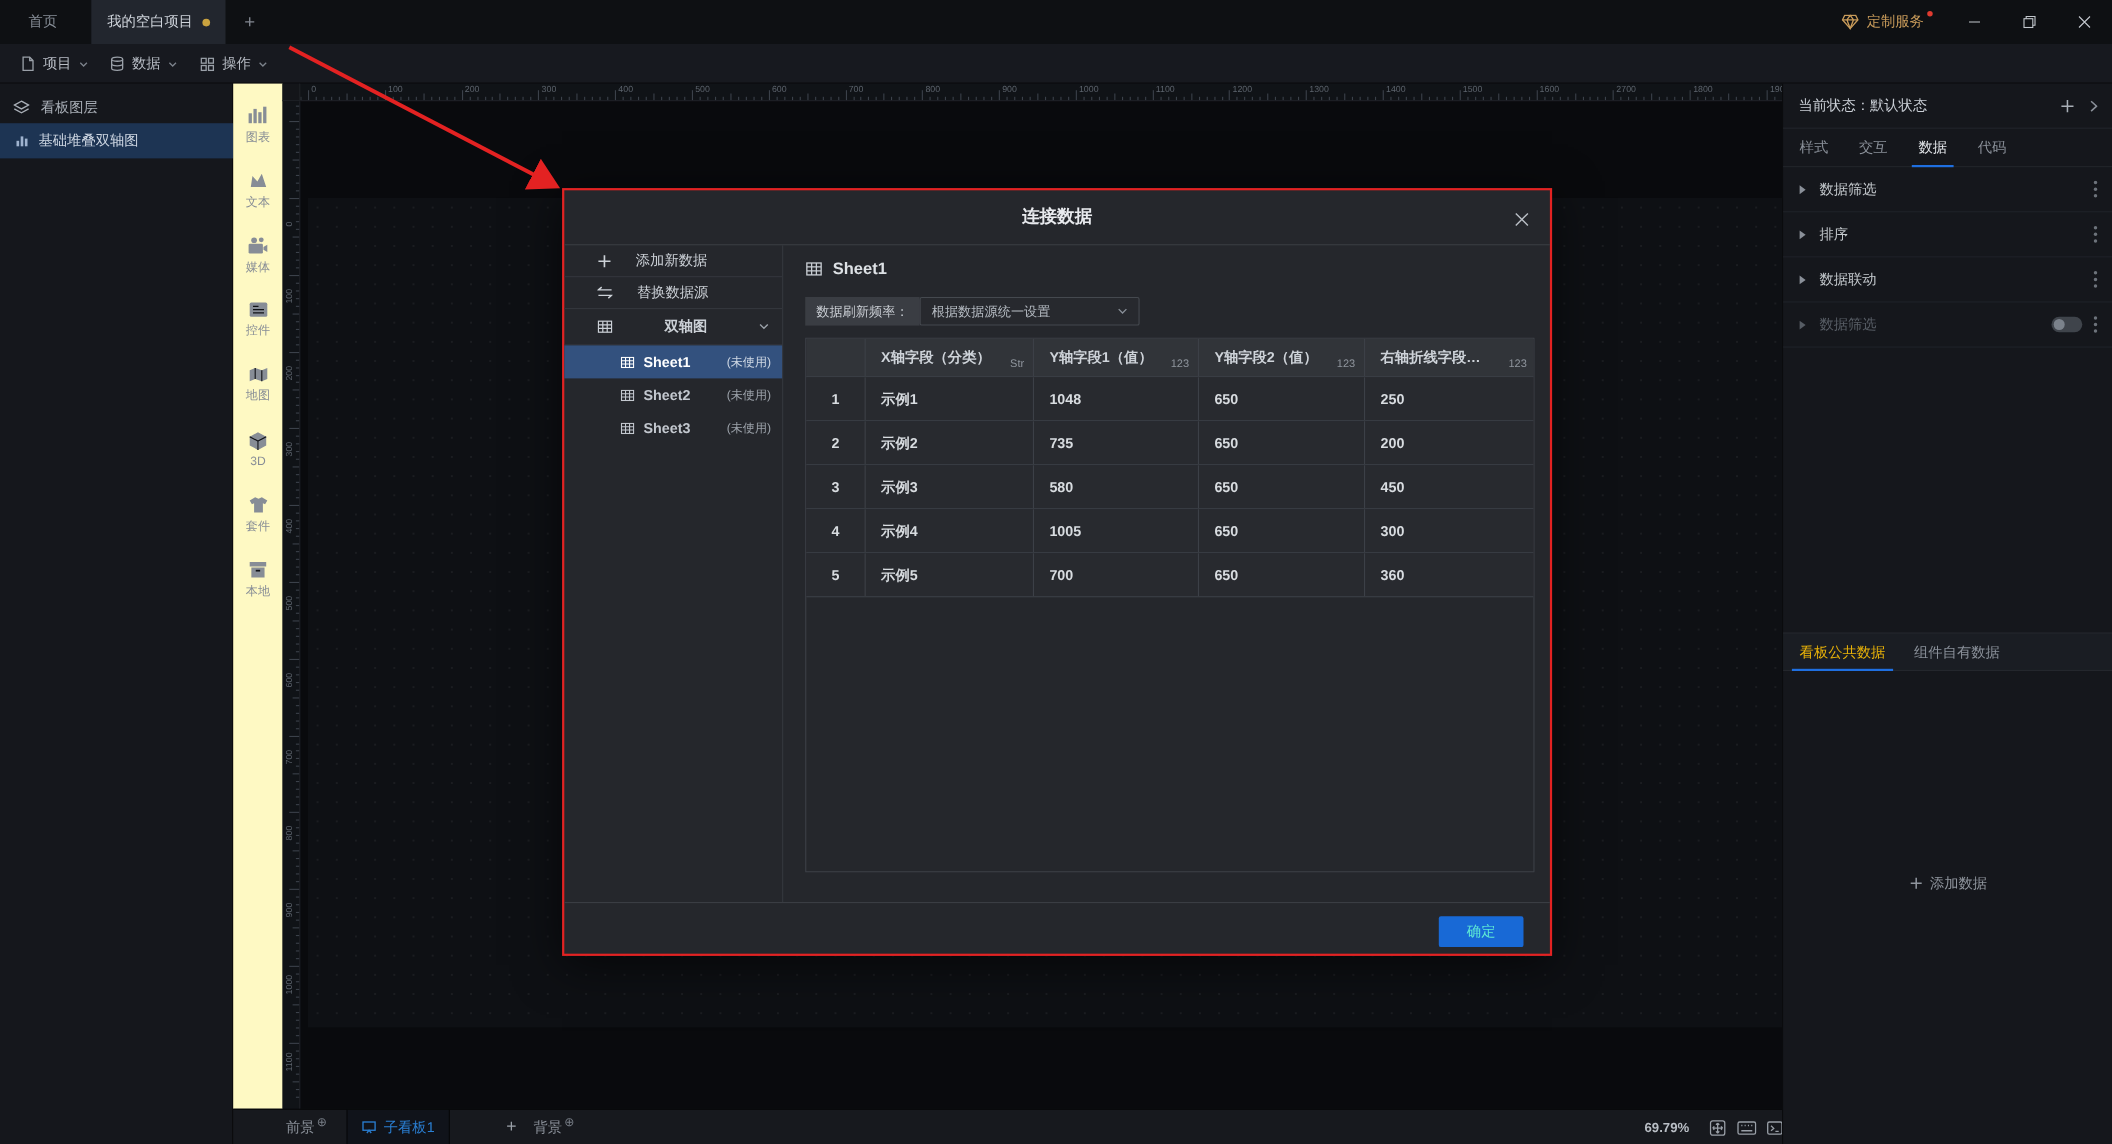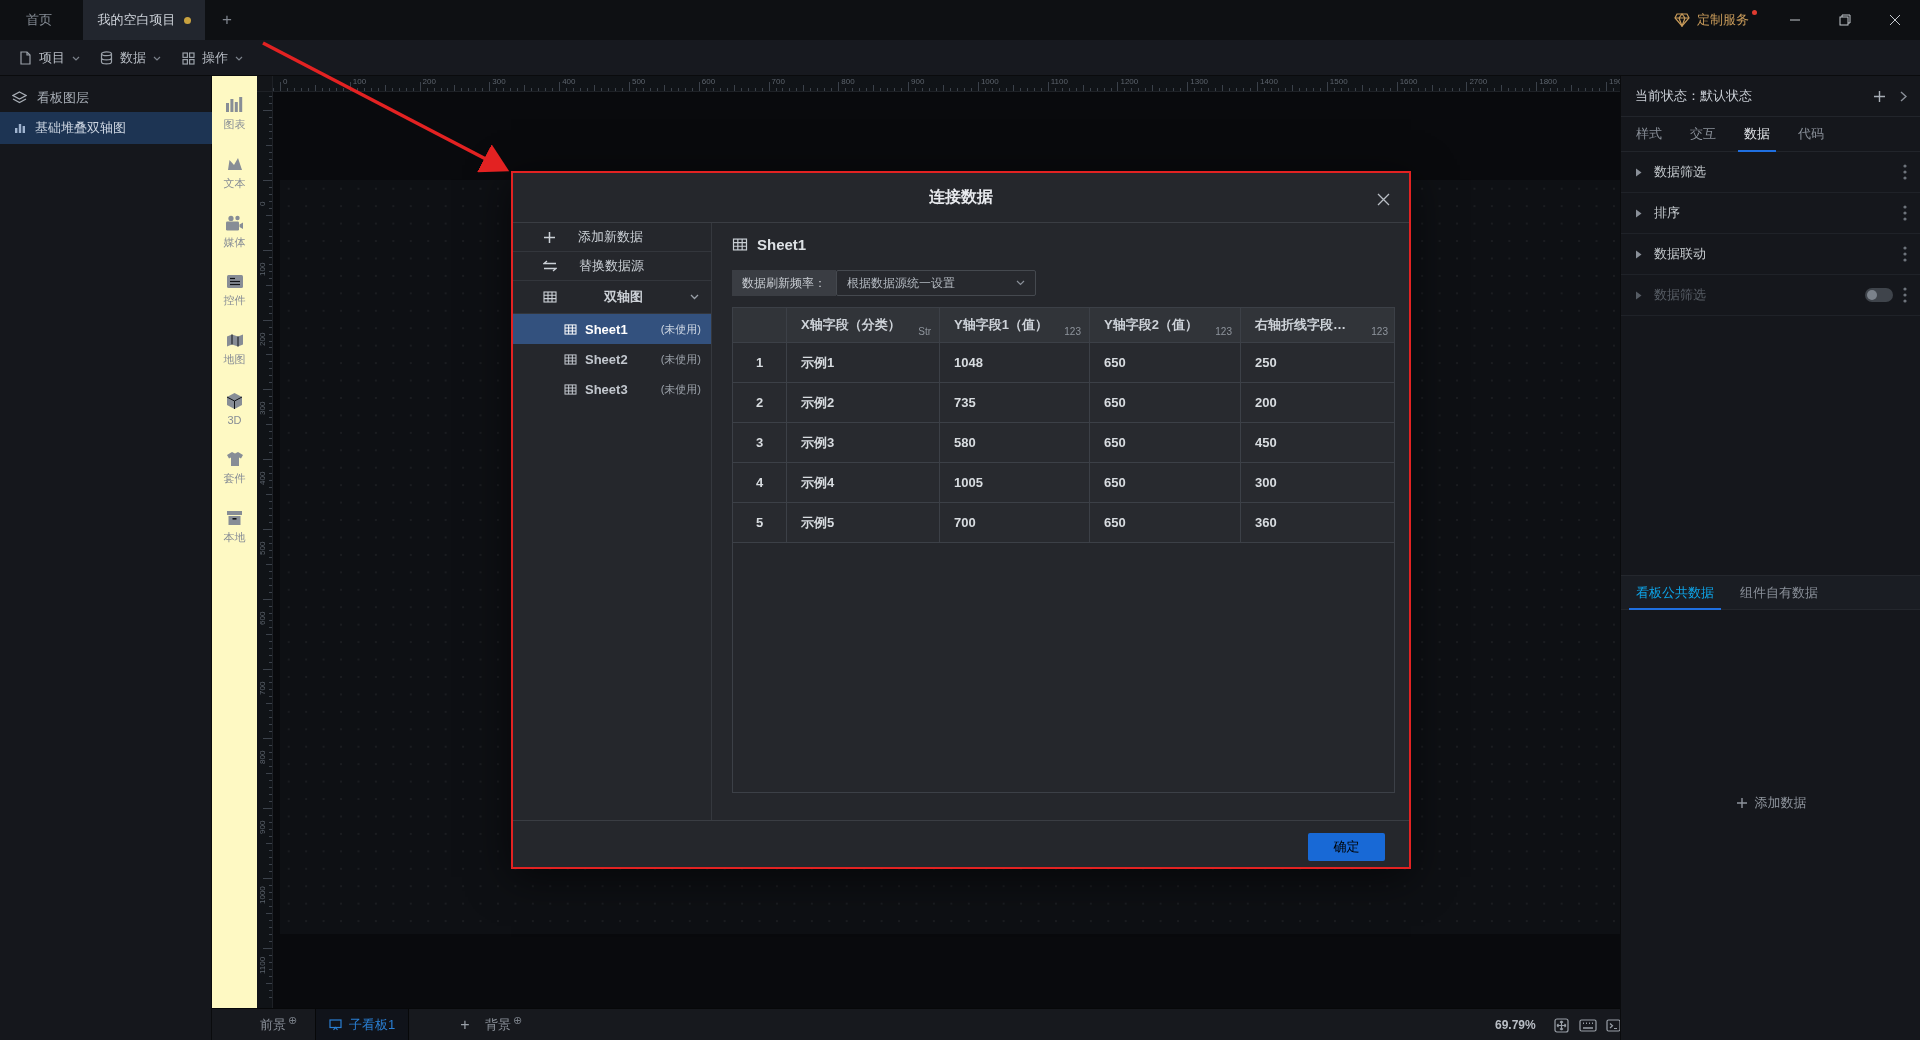--- a/index.html
+++ b/index.html
@@ -66,21 +66,21 @@
   .insp-tab{position:relative;height:35px;display:flex;align-items:center;}
   .insp-tab.active{color:#e3e6ea;}
   .insp-tab.active::after{content:"";position:absolute;left:-6px;right:-6px;bottom:0;height:2px;background:#1f6fe0;}
   .section{position:absolute;left:0;width:300px;height:41px;display:flex;align-items:center;gap:12px;padding:0 14px;border-bottom:1px solid #1f2228;color:#c5cace;}
   .section .more{margin-left:auto;color:#6d737b;display:flex;align-items:center;gap:10px;}
   .section.dim{color:#585e66;}
   .toggle{width:28px;height:14px;border-radius:7px;background:#3f444b;position:relative;}
   .toggle i{position:absolute;left:2px;top:2px;width:10px;height:10px;border-radius:50%;background:#7b828b;}
   .data-tabs{left:0;top:499px;width:300px;height:35px;background:#1a1d23;border-top:1px solid #24272d;border-bottom:1px solid #24272d;display:flex;align-items:center;gap:26px;padding-left:15px;color:#8a9099;}
   .dtab{position:relative;height:35px;display:flex;align-items:center;}
-  .dtab.active{color:#0ea5e9;}
+  .dtab.active{color:#eab308;}
   .dtab.active::after{content:"";position:absolute;left:-7px;right:-7px;bottom:0;height:2px;background:#1f6fe0;}
   .add-data{left:0;top:712px;width:300px;height:30px;display:flex;align-items:center;justify-content:center;gap:7px;color:#8f959d;}
   .stats{left:0;top:916px;width:300px;height:48px;background:#1d2025;border-top:1px solid #101216;font-size:12px;font-weight:bold;color:#ccd1d8;}
   .stats-row{display:flex;justify-content:space-between;padding:3px 10px 0 8px;}
 
   
   .modal{left:511px;top:171px;width:900px;height:698px;background:#25272c;border:2px solid #e32222;box-shadow:0 8px 40px rgba(0,0,0,.6);z-index:40;}
   .modal-head{position:absolute;left:0;top:0;width:100%;height:50px;border-bottom:1px solid #3a3d43;display:flex;align-items:center;justify-content:center;font-size:16px;font-weight:bold;color:#e8eaee;}
   .modal-close{position:absolute;right:14px;top:14px;width:24px;height:24px;display:flex;align-items:center;justify-content:center;color:#b9bec5;}
   .m-side{position:absolute;left:0;top:50px;width:199px;height:597px;border-right:1px solid #35383e;}
@@ -99,21 +99,21 @@
   .m-table{position:absolute;left:219px;top:134px;width:663px;height:486px;border:1px solid #3c4047;background:#25272c;}
   .thead{display:grid;grid-template-columns:54px 153px 150px 151px 155px;height:35px;background:#313439;border-bottom:1px solid #3c4047;}
   .th{display:flex;align-items:center;padding:0 8px 0 14px;font-weight:bold;color:#ced3d9;border-right:1px solid #3c4047;overflow:hidden;white-space:nowrap;}
   .th:last-child{border-right:none;}
   .th .type{margin-left:auto;font-size:10px;color:#8f959d;font-weight:normal;align-self:flex-end;padding-bottom:5px;margin-top:47px;}
   .trow{display:grid;grid-template-columns:54px 153px 150px 151px 155px;height:40px;background:#282a2f;border-bottom:1px solid #3c4047;}
   .td{display:flex;align-items:center;padding-left:14px;font-weight:bold;color:#d8dce0;border-right:1px solid #3c4047;}
   .td:last-child{border-right:none;}
   .td.idx{justify-content:center;padding-left:0;}
   .m-foot{position:absolute;left:0;top:647px;width:100%;height:49px;border-top:1px solid #3a3d43;}
-  .ok-btn{position:absolute;right:24px;top:12px;width:77px;height:28px;background:#1869d6;border-radius:2px;display:flex;align-items:center;justify-content:center;color:#000000;}
+  .ok-btn{position:absolute;right:24px;top:12px;width:77px;height:28px;background:#1869d6;border-radius:2px;display:flex;align-items:center;justify-content:center;color:#5eead4;}
 
   .arrow-overlay{left:0;top:0;width:1920px;height:1040px;z-index:60;pointer-events:none;}
 </style>
 </head>
 <body>
 
 <div class="app">
 
   <div class="abs tabbar">
     <div class="abs tab-home">

